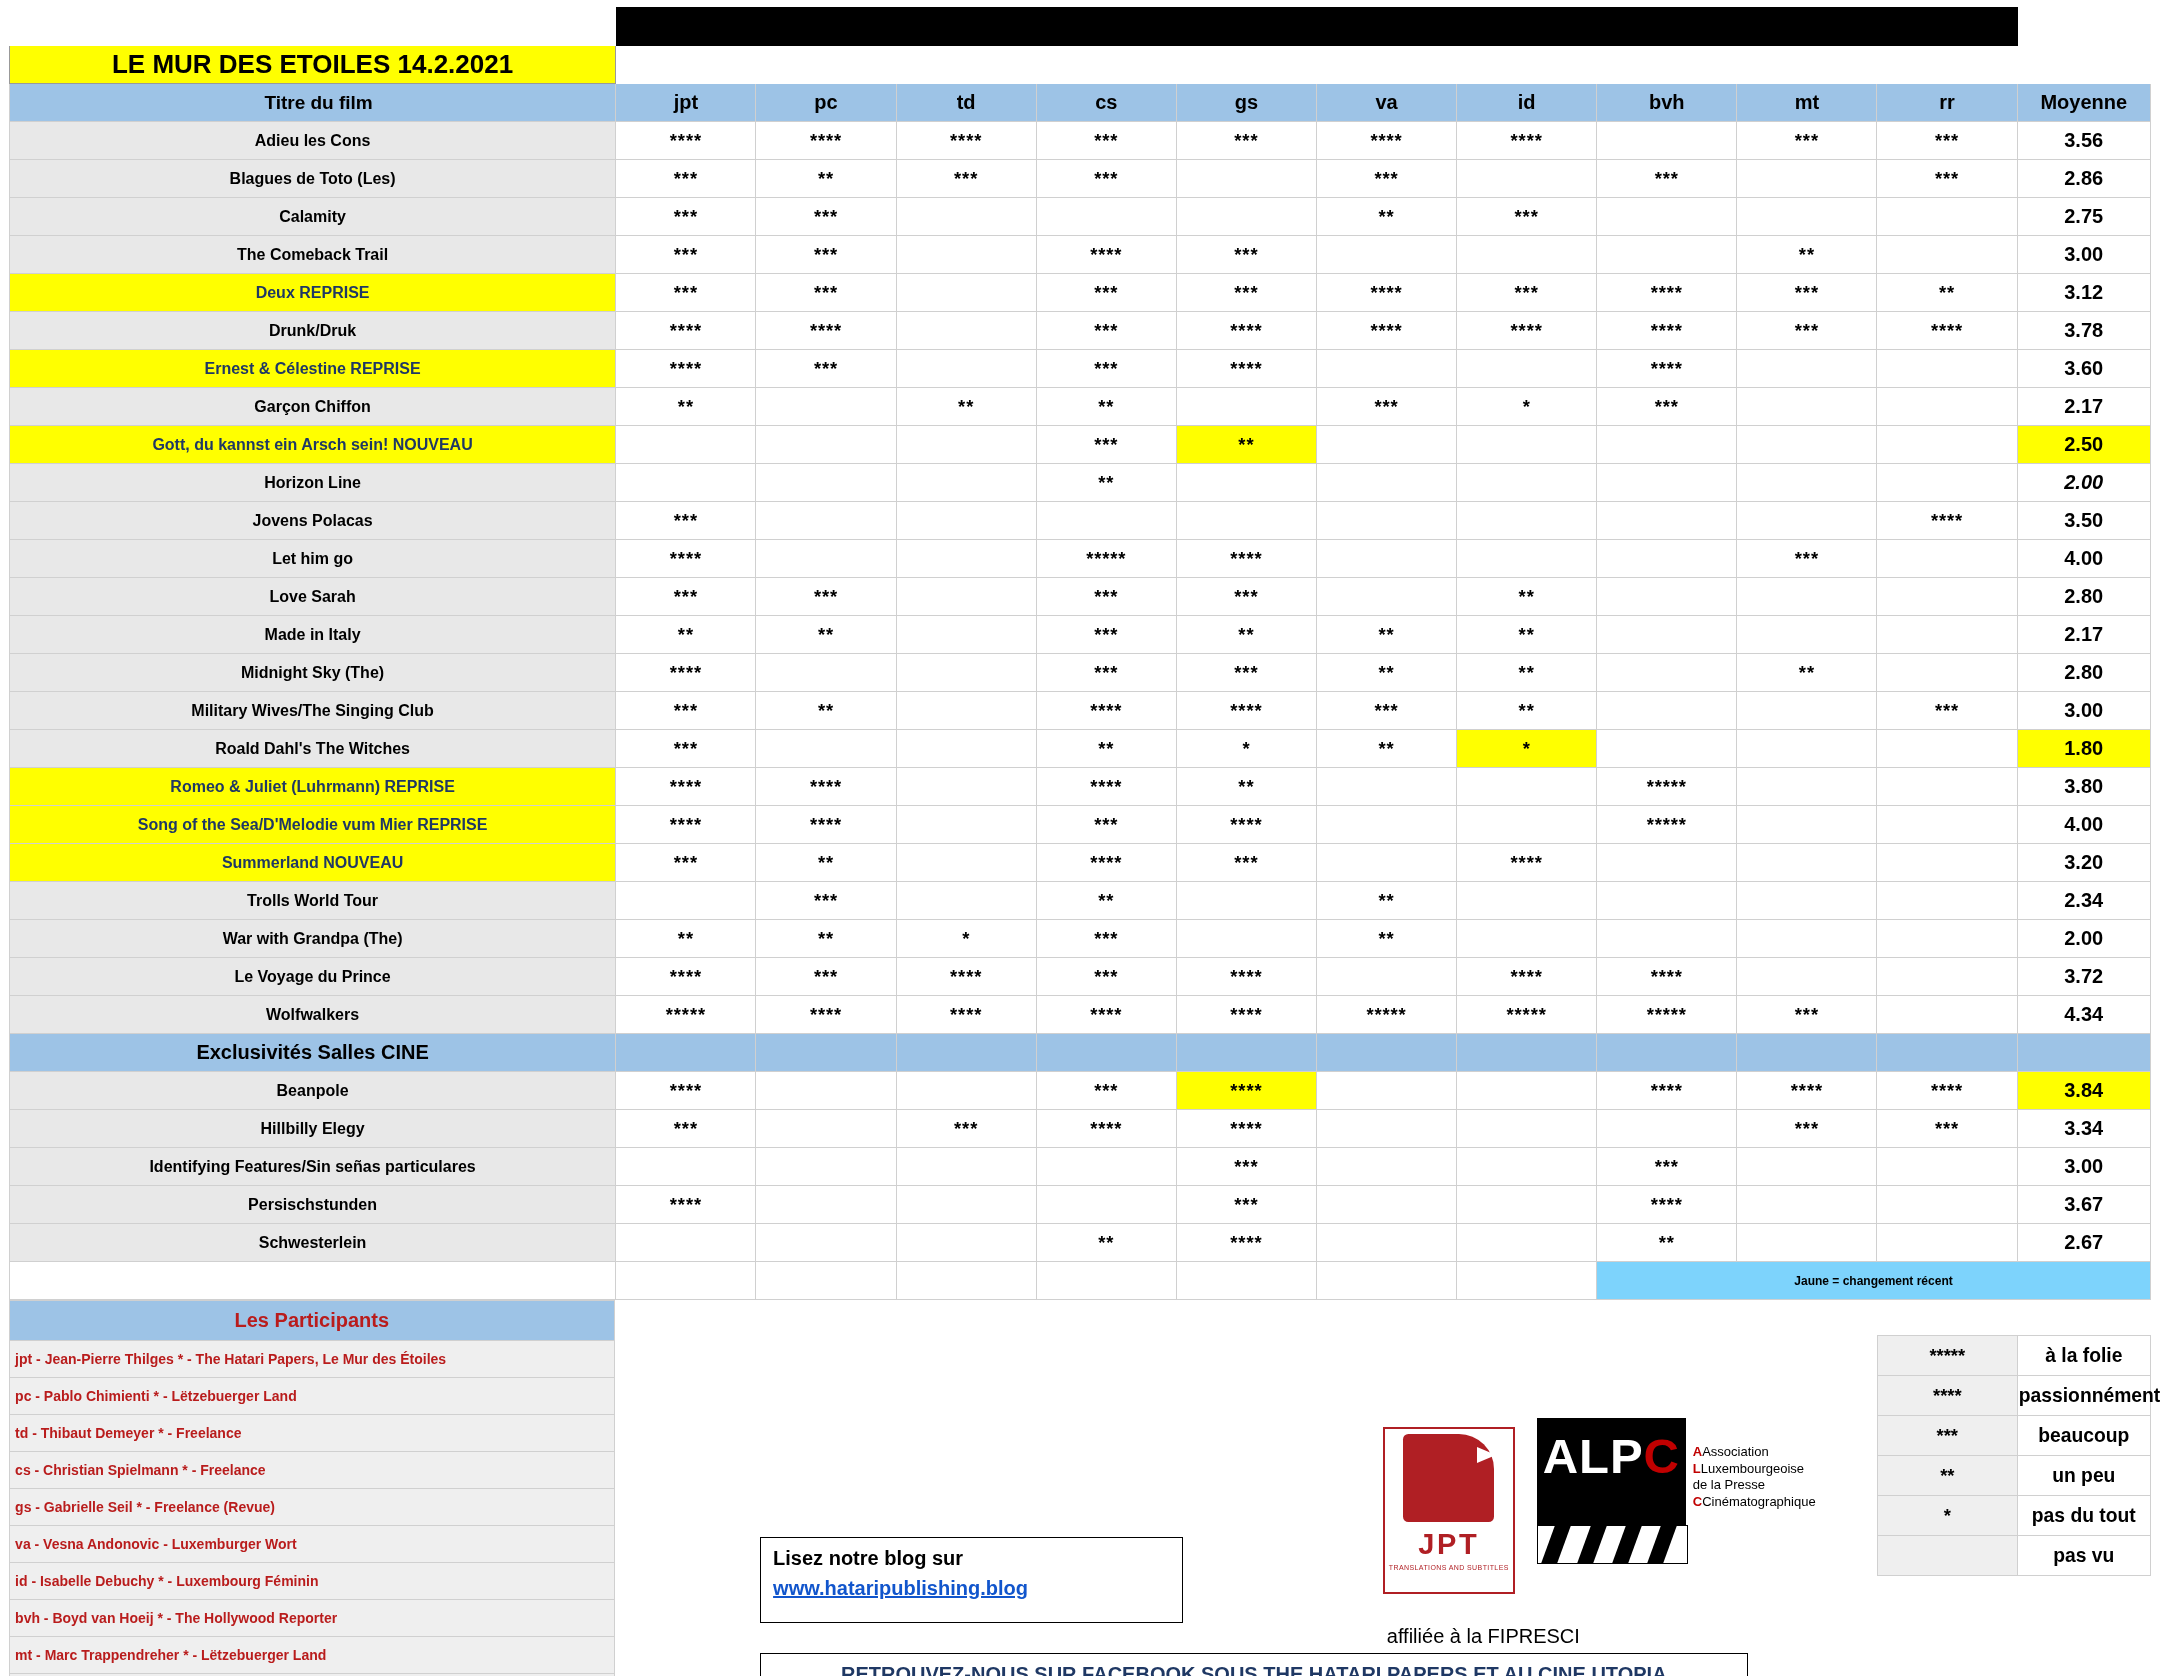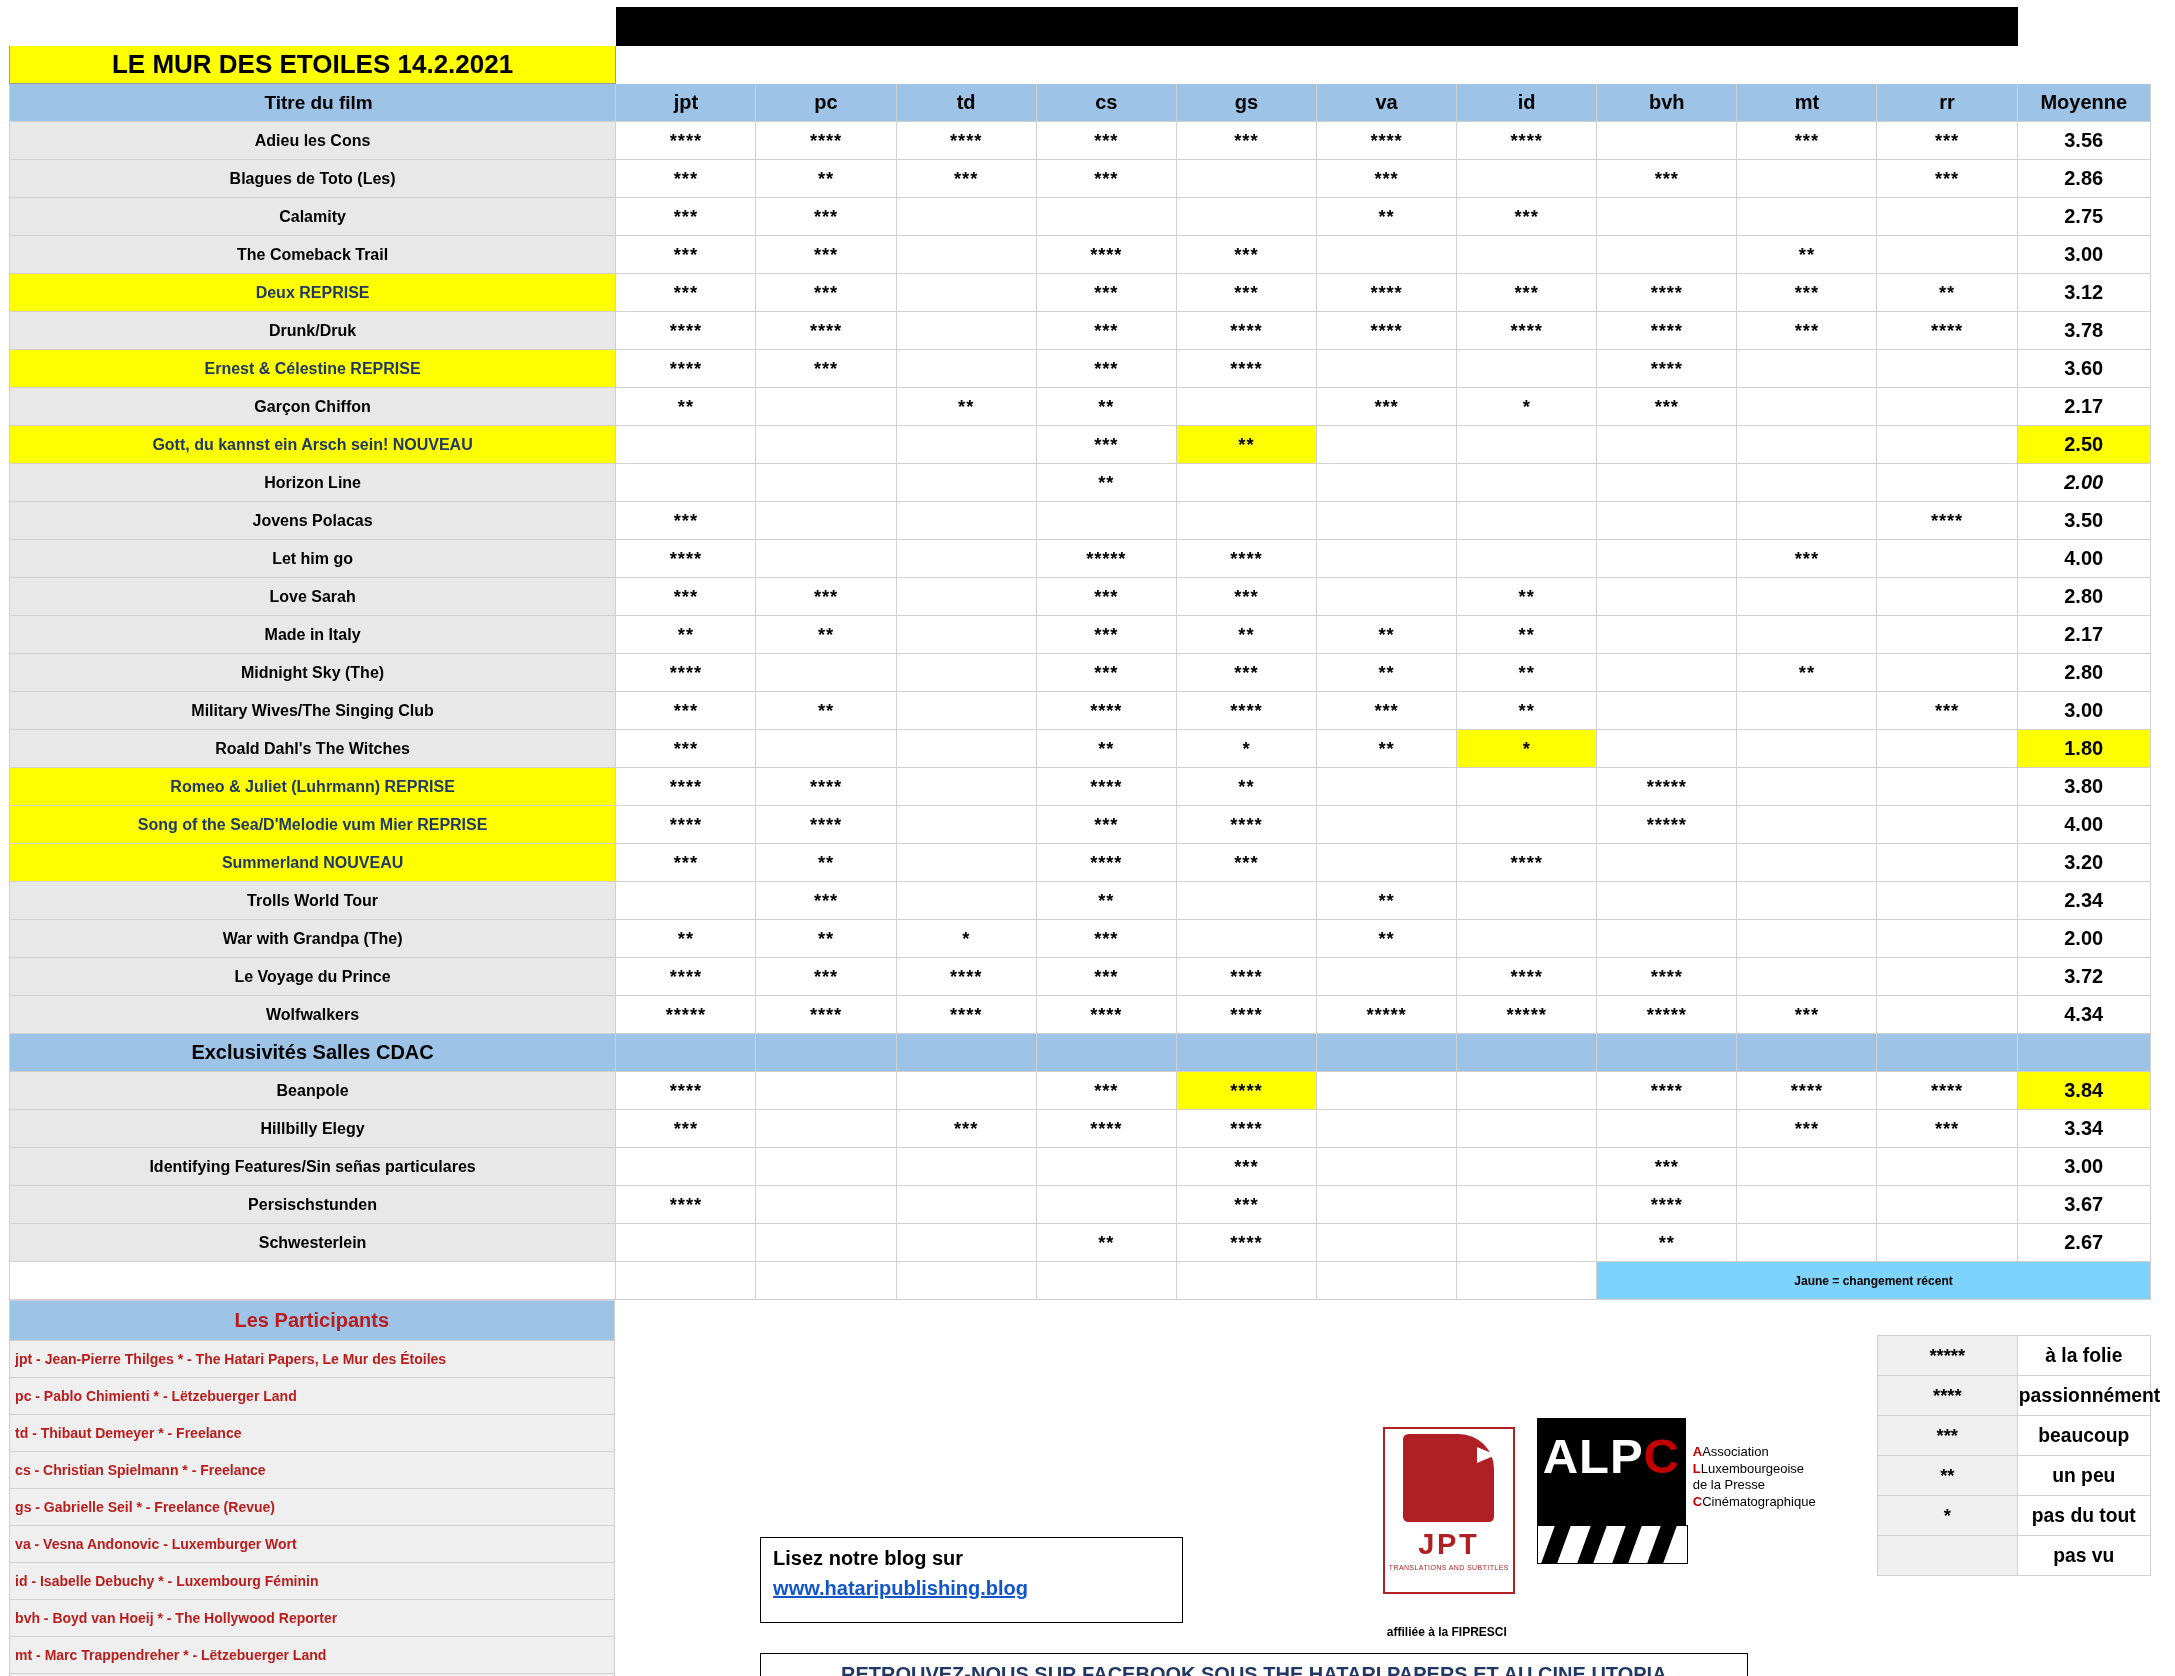--- a/index.html
+++ b/index.html
@@ -311,22 +311,22 @@
     font-size: 13px;
     line-height: 1.28;
     color: #000;
     font-weight: normal;
   }
   .alpc-words b { color: #c00000; font-weight: bold; }
   .affil {
     position: absolute;
     left: 1378px;
     top: 325px;
-    font-size: 12px;
-    font-weight: bold;
+    font-size: 20px;
+    font-weight: normal;
     color: #000;
   }
 </style>
 </head>
 <body>
 
 <div class="sheet">
 
   <table class="main">
     <colgroup>
@@ -707,21 +707,21 @@
           <td class="stars">****</td>
           <td class="stars">****</td>
           <td class="stars">*****</td>
           <td class="stars">*****</td>
           <td class="stars">*****</td>
           <td class="stars">***</td>
           <td class="stars"></td>
           <td class="moy">4.34</td>
         </tr>
         <tr>
-          <td class="section">Exclusivités Salles  CDAC</td>
+          <td class="section">Exclusivités Salles  CINE</td>
           <td class="section"></td>
           <td class="section"></td>
           <td class="section"></td>
           <td class="section"></td>
           <td class="section"></td>
           <td class="section"></td>
           <td class="section"></td>
           <td class="section"></td>
           <td class="section"></td>
           <td class="section"></td>

